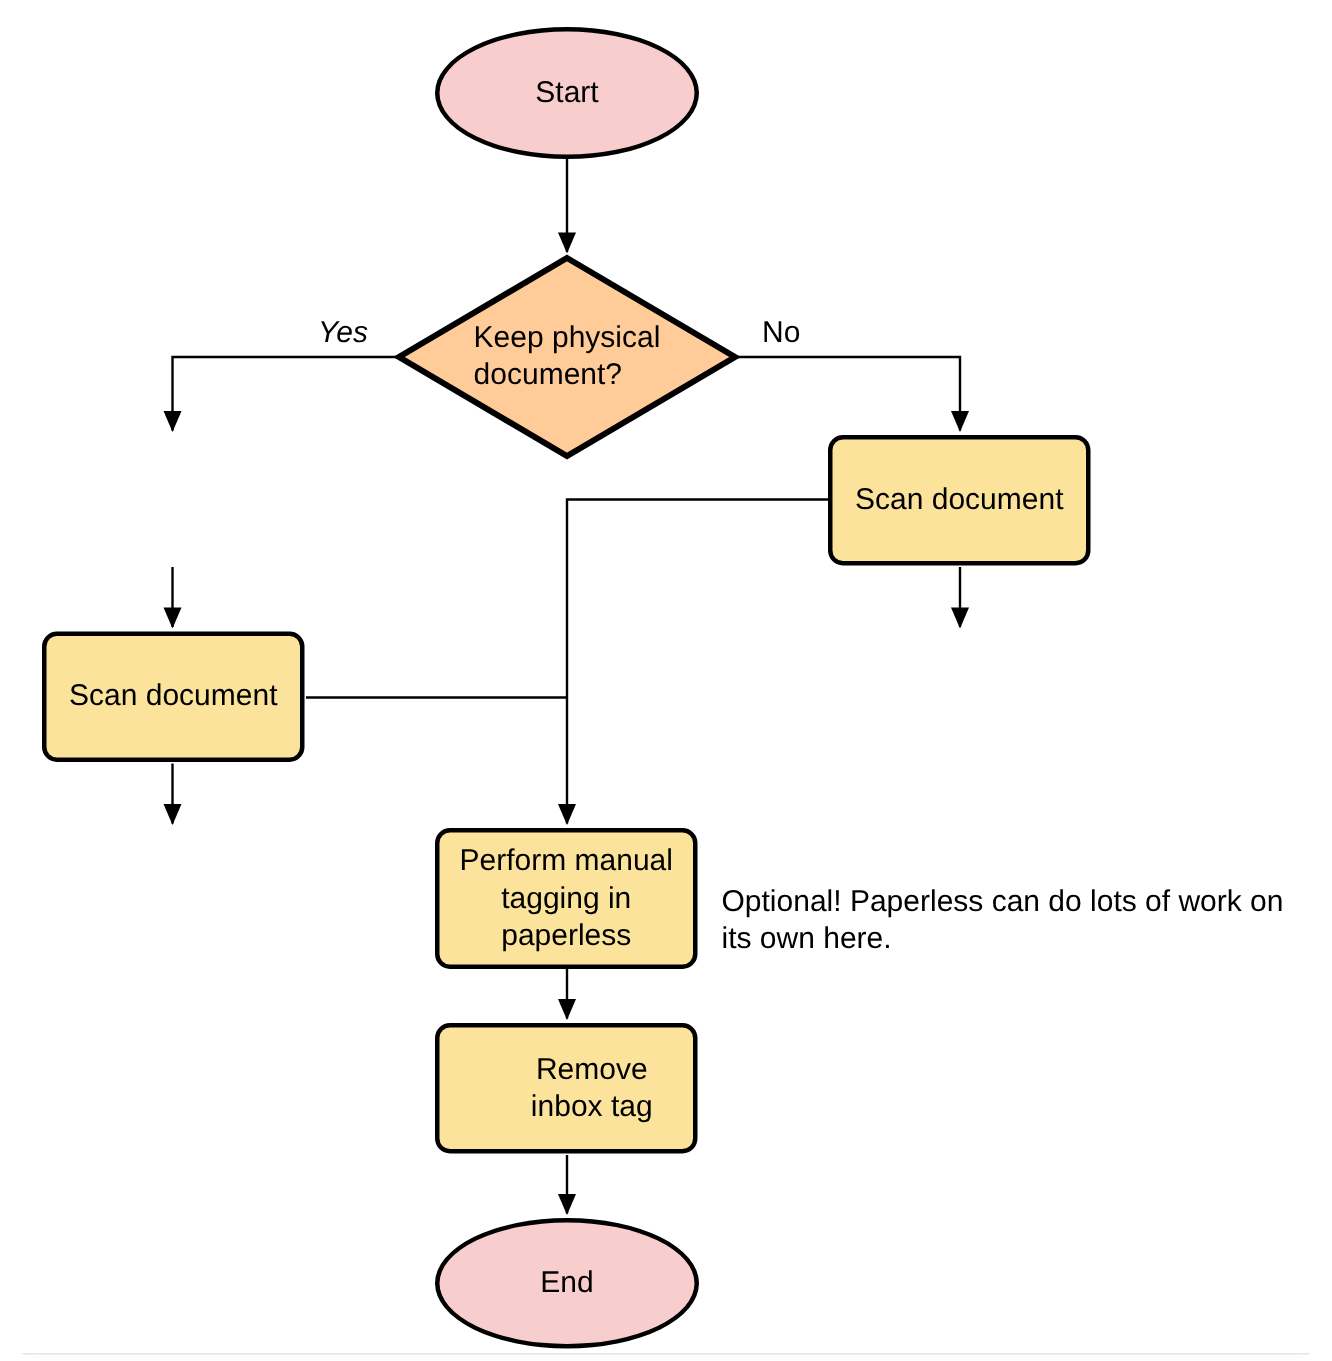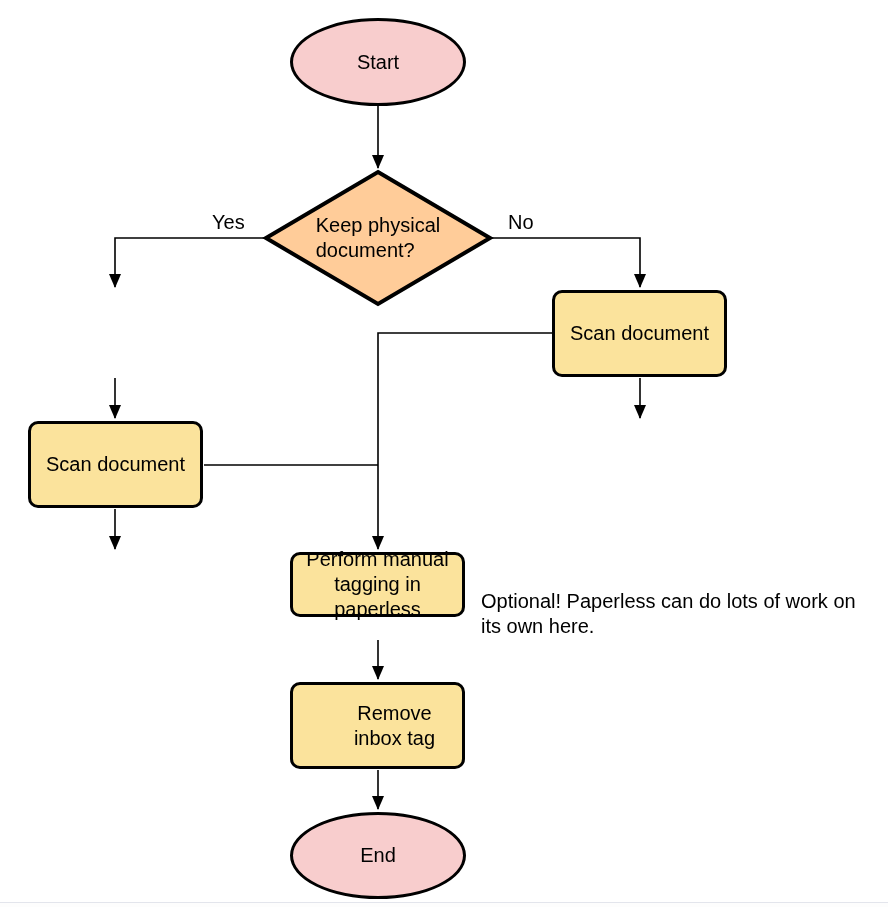--- a/index.html
+++ b/index.html
@@ -5,20 +5,21 @@
   * { margin: 0; padding: 0; box-sizing: border-box; }
   html, body { background: #ffffff; }
   body { font-family: "Liberation Sans", sans-serif; color: #000; }
 
   .canvas {
     position: relative;
     width: 888px;
     height: 907px;
     background: #ffffff;
     overflow: hidden;
+    border-radius: 31px;
   }
 
   svg.connector-layer {
     position: absolute;
     left: 0; top: 0;
     width: 888px; height: 907px;
   }
 
   .node {
     position: absolute;
@@ -95,28 +96,28 @@
     <path d="M378,770 L378,809" fill="none" stroke="#000" stroke-width="1.6" marker-end="url(#arrow)"></path>
 
     <polygon points="378,172 490,238 378,304 266,238" stroke="#000" stroke-width="4" fill="#FFCC99"></polygon>
   </svg>
 
   <div class="node terminal" style="left: 290px; top: 18px; width: 176px; height: 88px; background-color: rgb(248, 205, 205);">Start</div>
 
   <div class="decision-label" style="left:288px; top:213px; width:180px; height:50px;">Keep physical
 document?</div>
 
-  <div class="edge-label" style="left:212px; top:212px;">Yes</div>
+  <div class="edge-label" style="left:212px; top:212px;font-style:italic;">Yes</div>
   <div class="edge-label" style="left:508px; top:212px;">No</div>
 
   <div class="node" style="left: 28px; top: 421px; width: 175px; height: 87px; background-color: rgb(251, 227, 156);">Scan document</div>
 
   <div class="node" style="left: 552px; top: 290px; width: 175px; height: 87px; background-color: rgb(251, 227, 156);">Scan document</div>
 
-  <div class="node" style="left: 290px; top: 552px; width: 175px; height: 65px; background-color: rgb(251, 227, 156);">Perform manual
+  <div class="node" style="left: 290px; top: 552px; width: 175px; height: 94px; background-color: rgb(251, 227, 156);">Perform manual
 tagging in
 paperless</div>
   <div class="node" style="left: 290px; top: 682px; width: 175px; height: 87px; background-color: rgb(251, 227, 156); padding-left: 34px;">Remove
 inbox tag</div>
 
   <div class="node terminal" style="left: 290px; top: 812px; width: 176px; height: 87px; background-color: rgb(248, 205, 205);">End</div>
 
   <div class="annotation" style="left:481px; top:589px;">Optional! Paperless can do lots of work on
 its own here.</div>
 

